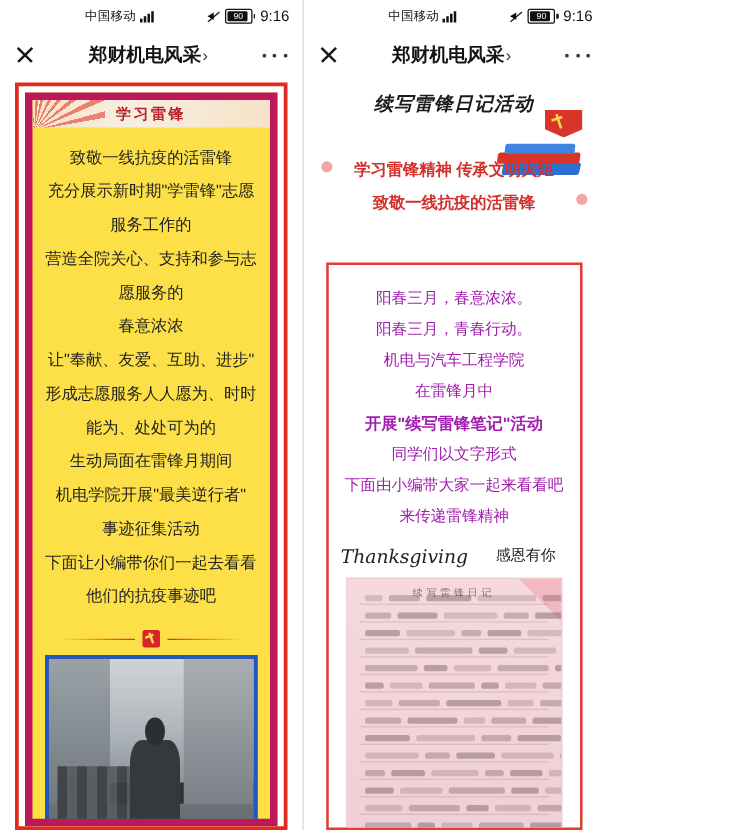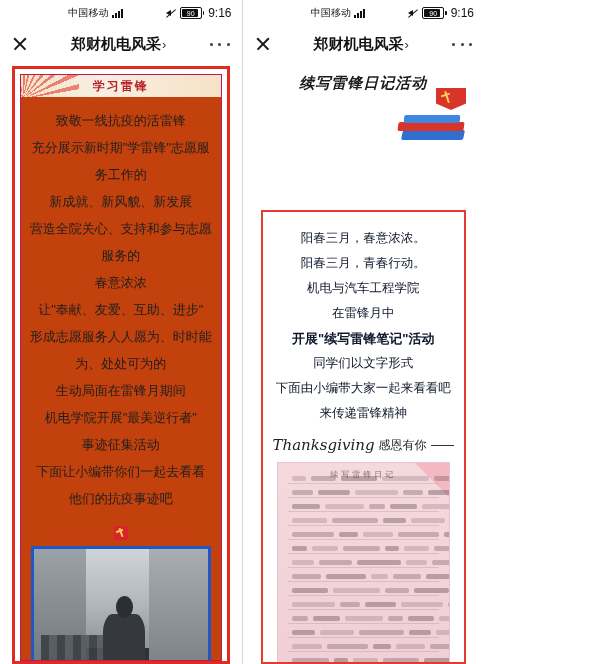--- a/index.html
+++ b/index.html
@@ -192,22 +192,22 @@
     right: 12px;
     top: 4px;
     bottom: 0;
     border: 3px solid #e02b1f;
     box-sizing: border-box;
     background: #fff;
   }
   .left-inner {
     position: absolute;
     left: 5px; right: 5px; top: 5px; bottom: 0;
-    background: #c2410c;
-    border: 1px solid #be185d;
+    background: #fde047;
+    border: 6px solid #be185d;
     box-sizing: border-box;
     overflow: hidden;
   }
   .left-header-band {
     height: 22px;
     background: linear-gradient(90deg,#f6e2c6 0%,#f7efe2 40%,#f6e2c6 100%);
     position: relative;
     overflow: hidden;
   }
   .left-header-band .hb-text {
@@ -397,29 +397,28 @@
     border: 2px solid #e33b2f;
     background: #fff;
     box-sizing: border-box;
     overflow: hidden;
   }
   .r-text {
     padding: 14px 8px 0 8px;
     text-align: center;
     font-size: 12.5px;
     line-height: 25px;
-    color: #0f172a;
+    color: #a21caf;
   }
   .r-text p { margin: 0; }
   .r-text p.bold { font-weight: 700; font-size: 13px; }
   .r-thanks {
     margin: 10px 10px 0 10px;
     display: flex;
-    align-items: center;
-    gap: 4px;
+    gap: 22px;
   }
   .r-thanks .tk-script {
     font-family: "DejaVu Serif", serif;
     font-style: italic;
     font-size: 15px;
     color: #222;
     white-space: nowrap;
   }
   .r-thanks .tk-cn {
     font-size: 12px;
@@ -516,21 +515,20 @@
       <div class="left-frame">
         <div class="left-inner">
           <div class="left-header-band">
             <div class="rays"></div>
             <div class="hb-text">学习雷锋</div>
           </div>
 
           <div class="left-text">
             <p>致敬一线抗疫的活雷锋</p>
             <p>充分展示新时期"学雷锋"志愿服务工作的</p>
-            <p>新成就、新风貌、新发展</p>
             <p>营造全院关心、支持和参与志愿服务的</p>
             <p>春意浓浓</p>
             <p>让"奉献、友爱、互助、进步"</p>
             <p>形成志愿服务人人愿为、时时能为、处处可为的</p>
             <p>生动局面在雷锋月期间</p>
             <p>机电学院开展"最美逆行者"</p>
             <p>事迹征集活动</p>
             <p>下面让小编带你们一起去看看</p>
             <p>他们的抗疫事迹吧</p>
           </div>
@@ -599,20 +597,26 @@
 
         <div class="r-title">续写雷锋日记活动</div>
 
         <div class="r-books">
           <span class="bk bk1"></span>
           <span class="bk bk2"></span>
           <span class="bk bk3"></span>
           <span class="bk-flag"></span>
         </div>
 
+        <div class="r-slogan">
+          <span class="dot-l"></span>
+          <span class="dot-r"></span>
+          <div>学习雷锋精神 传承文明火炬</div>
+          <div>致敬一线抗疫的活雷锋</div>
+        </div>
 
         <div class="r-frame">
           <div class="r-text">
             <p>阳春三月，春意浓浓。</p>
             <p>阳春三月，青春行动。</p>
             <p>机电与汽车工程学院</p>
             <p>在雷锋月中</p>
             <p class="bold">开展"续写雷锋笔记"活动</p>
             <p>同学们以文字形式</p>
             <p>下面由小编带大家一起来看看吧</p>

